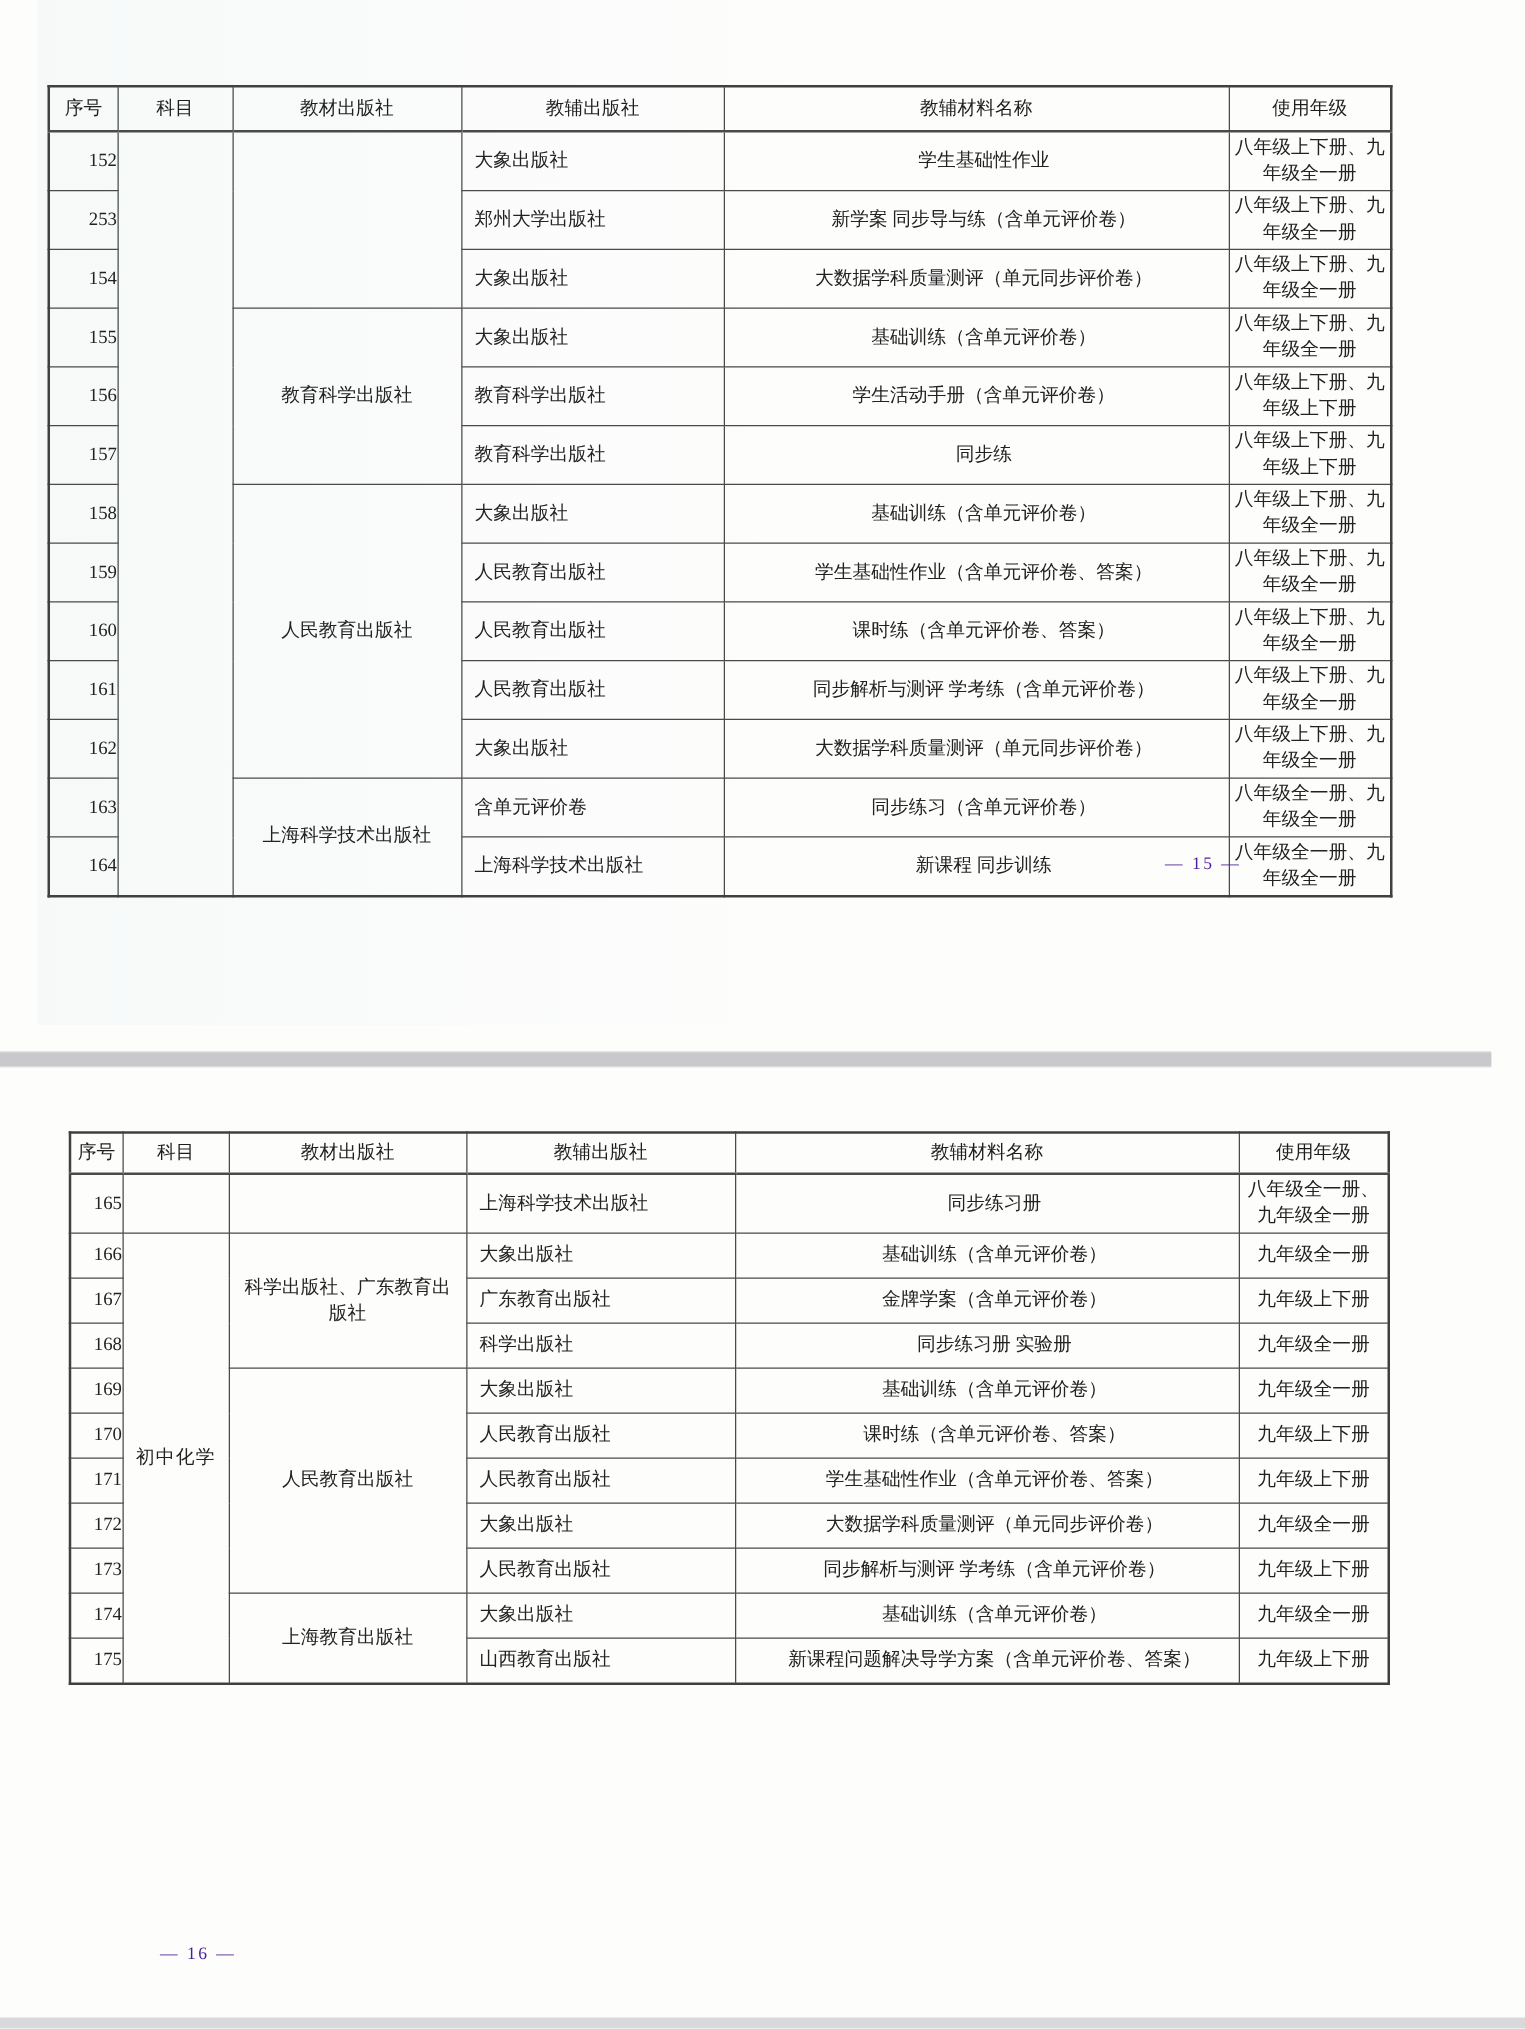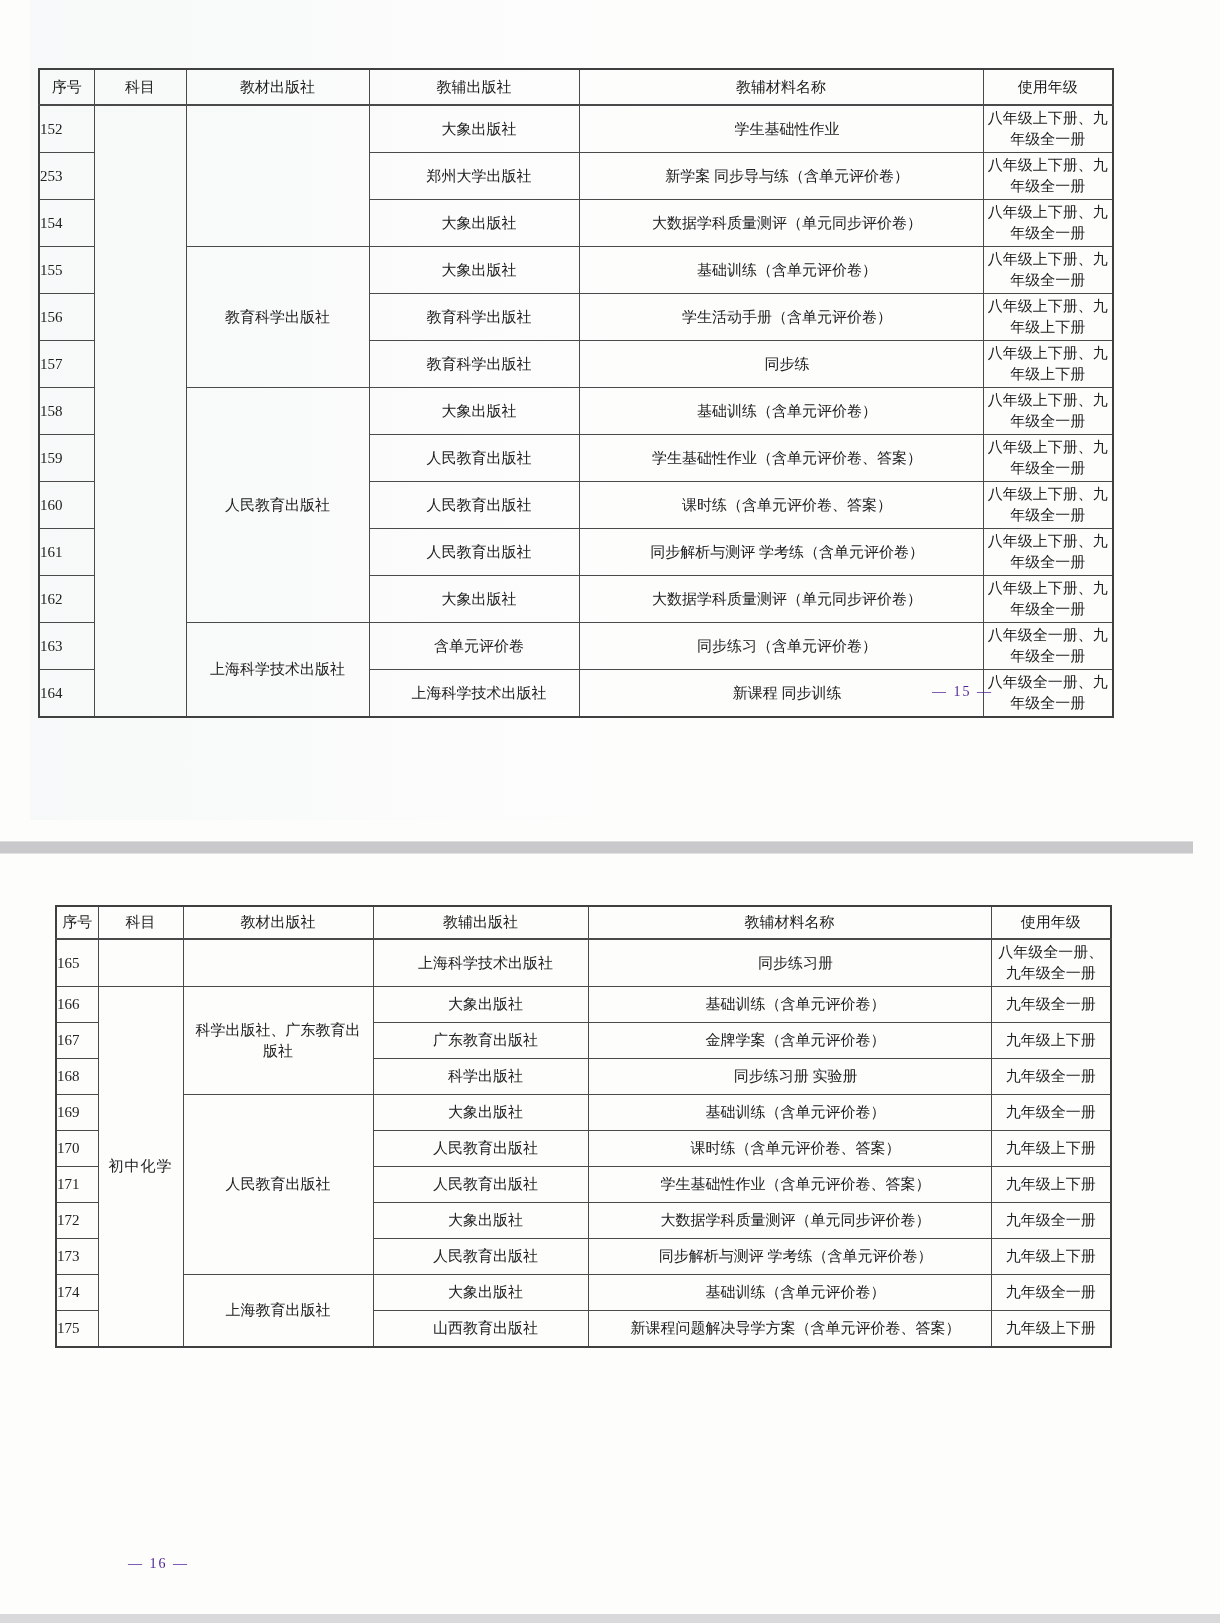--- a/index.html
+++ b/index.html
@@ -38,24 +38,24 @@
   }
   table.doc-table { border: 2px solid #404040; }
   table.doc-table thead th { border-bottom-width: 2px; margin-top: 20px; }
 
   .t15 { left: 38px; top: 68px; width: 1074px; }
   .t16 { left: 55px; top: 905px; width: 1055px; }
 
   th.h { text-align: center; font-size: 16px; height: 36px; color: #1d1d1d; }
   .t16 th.h { height: 33px; }
 
-  td.c-seq   { text-align: left; font-size: 15px; font-family: "Liberation Serif", "DejaVu Serif", serif; }
+  td.c-seq   { text-align: right; font-size: 15px; font-family: "Liberation Serif", "DejaVu Serif", serif; }
   td.c-subj  { text-align: center; font-size: 16px; letter-spacing: 1px; }
   td.c-pub   { text-align: center; font-size: 15.5px; padding: 0 6px; }
-  td.c-aux   { text-align: center; padding-left: 10px; font-size: 15.5px; }
+  td.c-aux   { text-align: left; padding-left: 10px; font-size: 15.5px; }
   td.c-name  { text-align: center; padding-left: 12px; font-size: 15.5px; }
   td.c-grade { text-align: center; font-size: 14px; line-height: 1.5; padding: 2px 4px; }
 
   .t15 tbody tr { height: 44px; }
   .t16 tbody tr.r  { height: 36px; }
   .t16 tbody tr.r-tall { height: 46px; }
 
   .page-marker {
     position: absolute;
     font-size: 14px;

